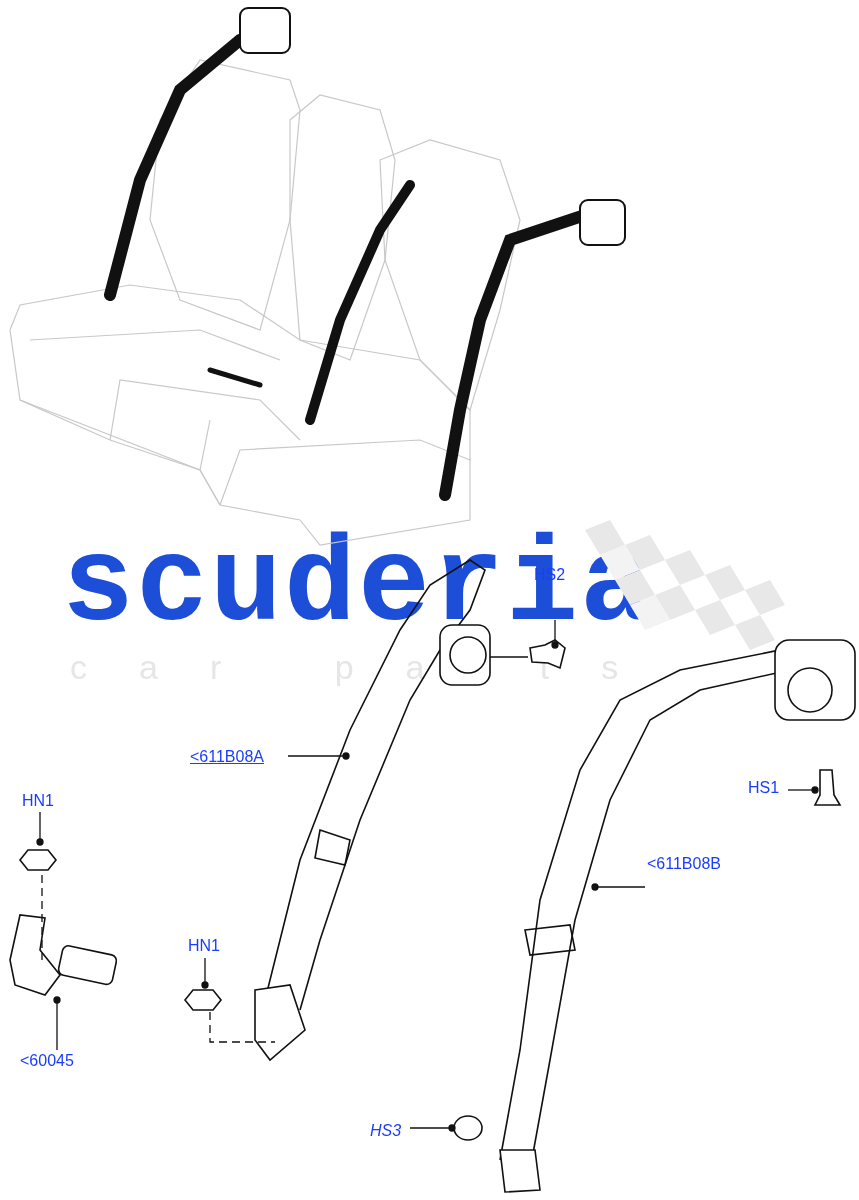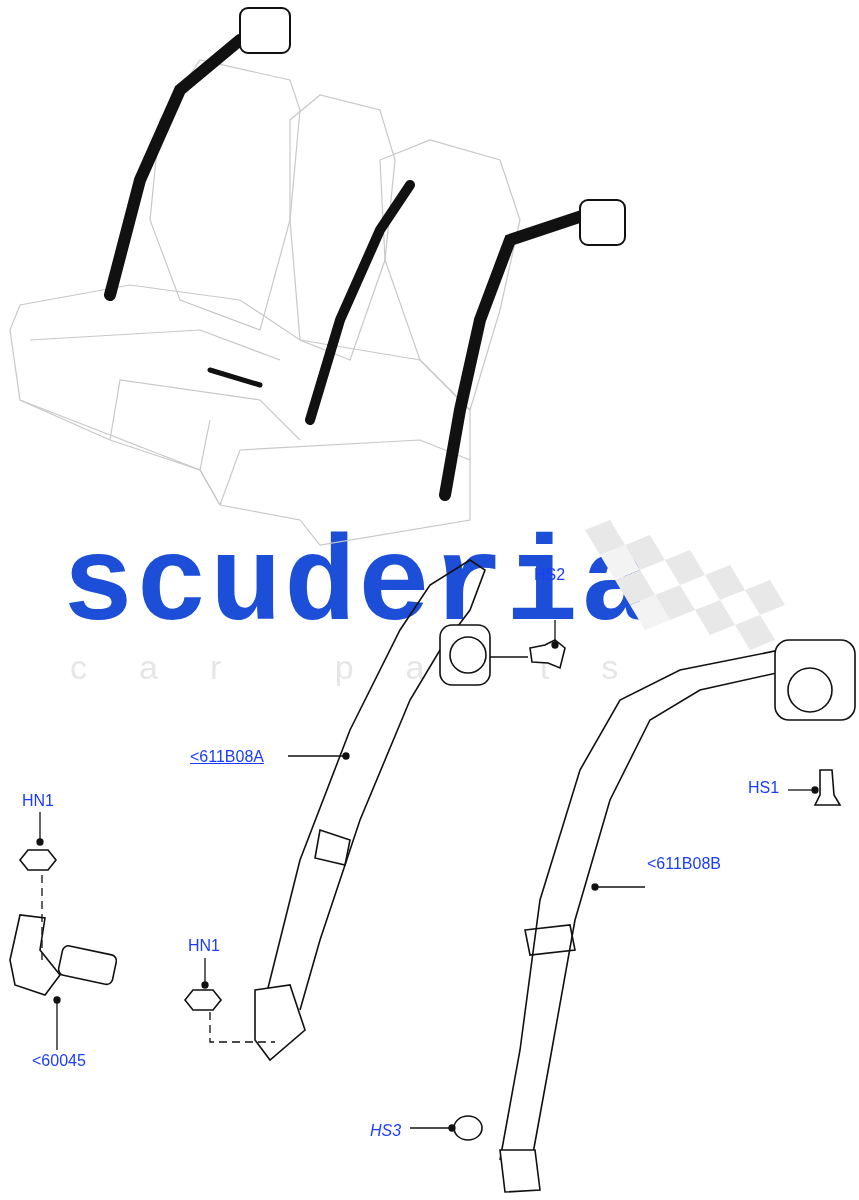--- a/index.html
+++ b/index.html
@@ -108,15 +108,15 @@
     <line x1="410" y1="1128" x2="452" y2="1128"></line>
       <circle cx="452" cy="1128" r="3"></circle>
   </g>
 </svg>
 
 <div class="label" style="left:534px;top:566px;text-align:right;">HS2</div>
 <div class="label" style="left:190px;top:748px;text-decoration:underline;">&lt;611B08A</div>
 <div class="label" style="left:748px;top:739px;margin-top:40px;">HS1</div>
 <div class="label" style="left:647px;top:855px;">&lt;611B08B</div>
 <div class="label" style="left:22px;top:792px;">HN1</div>
-<div class="label" style="left:32px;top:1052px;">&lt;60045</div>
+<div class="label" style="left:20px;top:1052px;">&lt;60045</div>
 <div class="label" style="left:188px;top:937px;">HN1</div>
 <div class="label" style="left:370px;top:1122px;font-style:italic;">HS3</div>
 
 </body></html>

